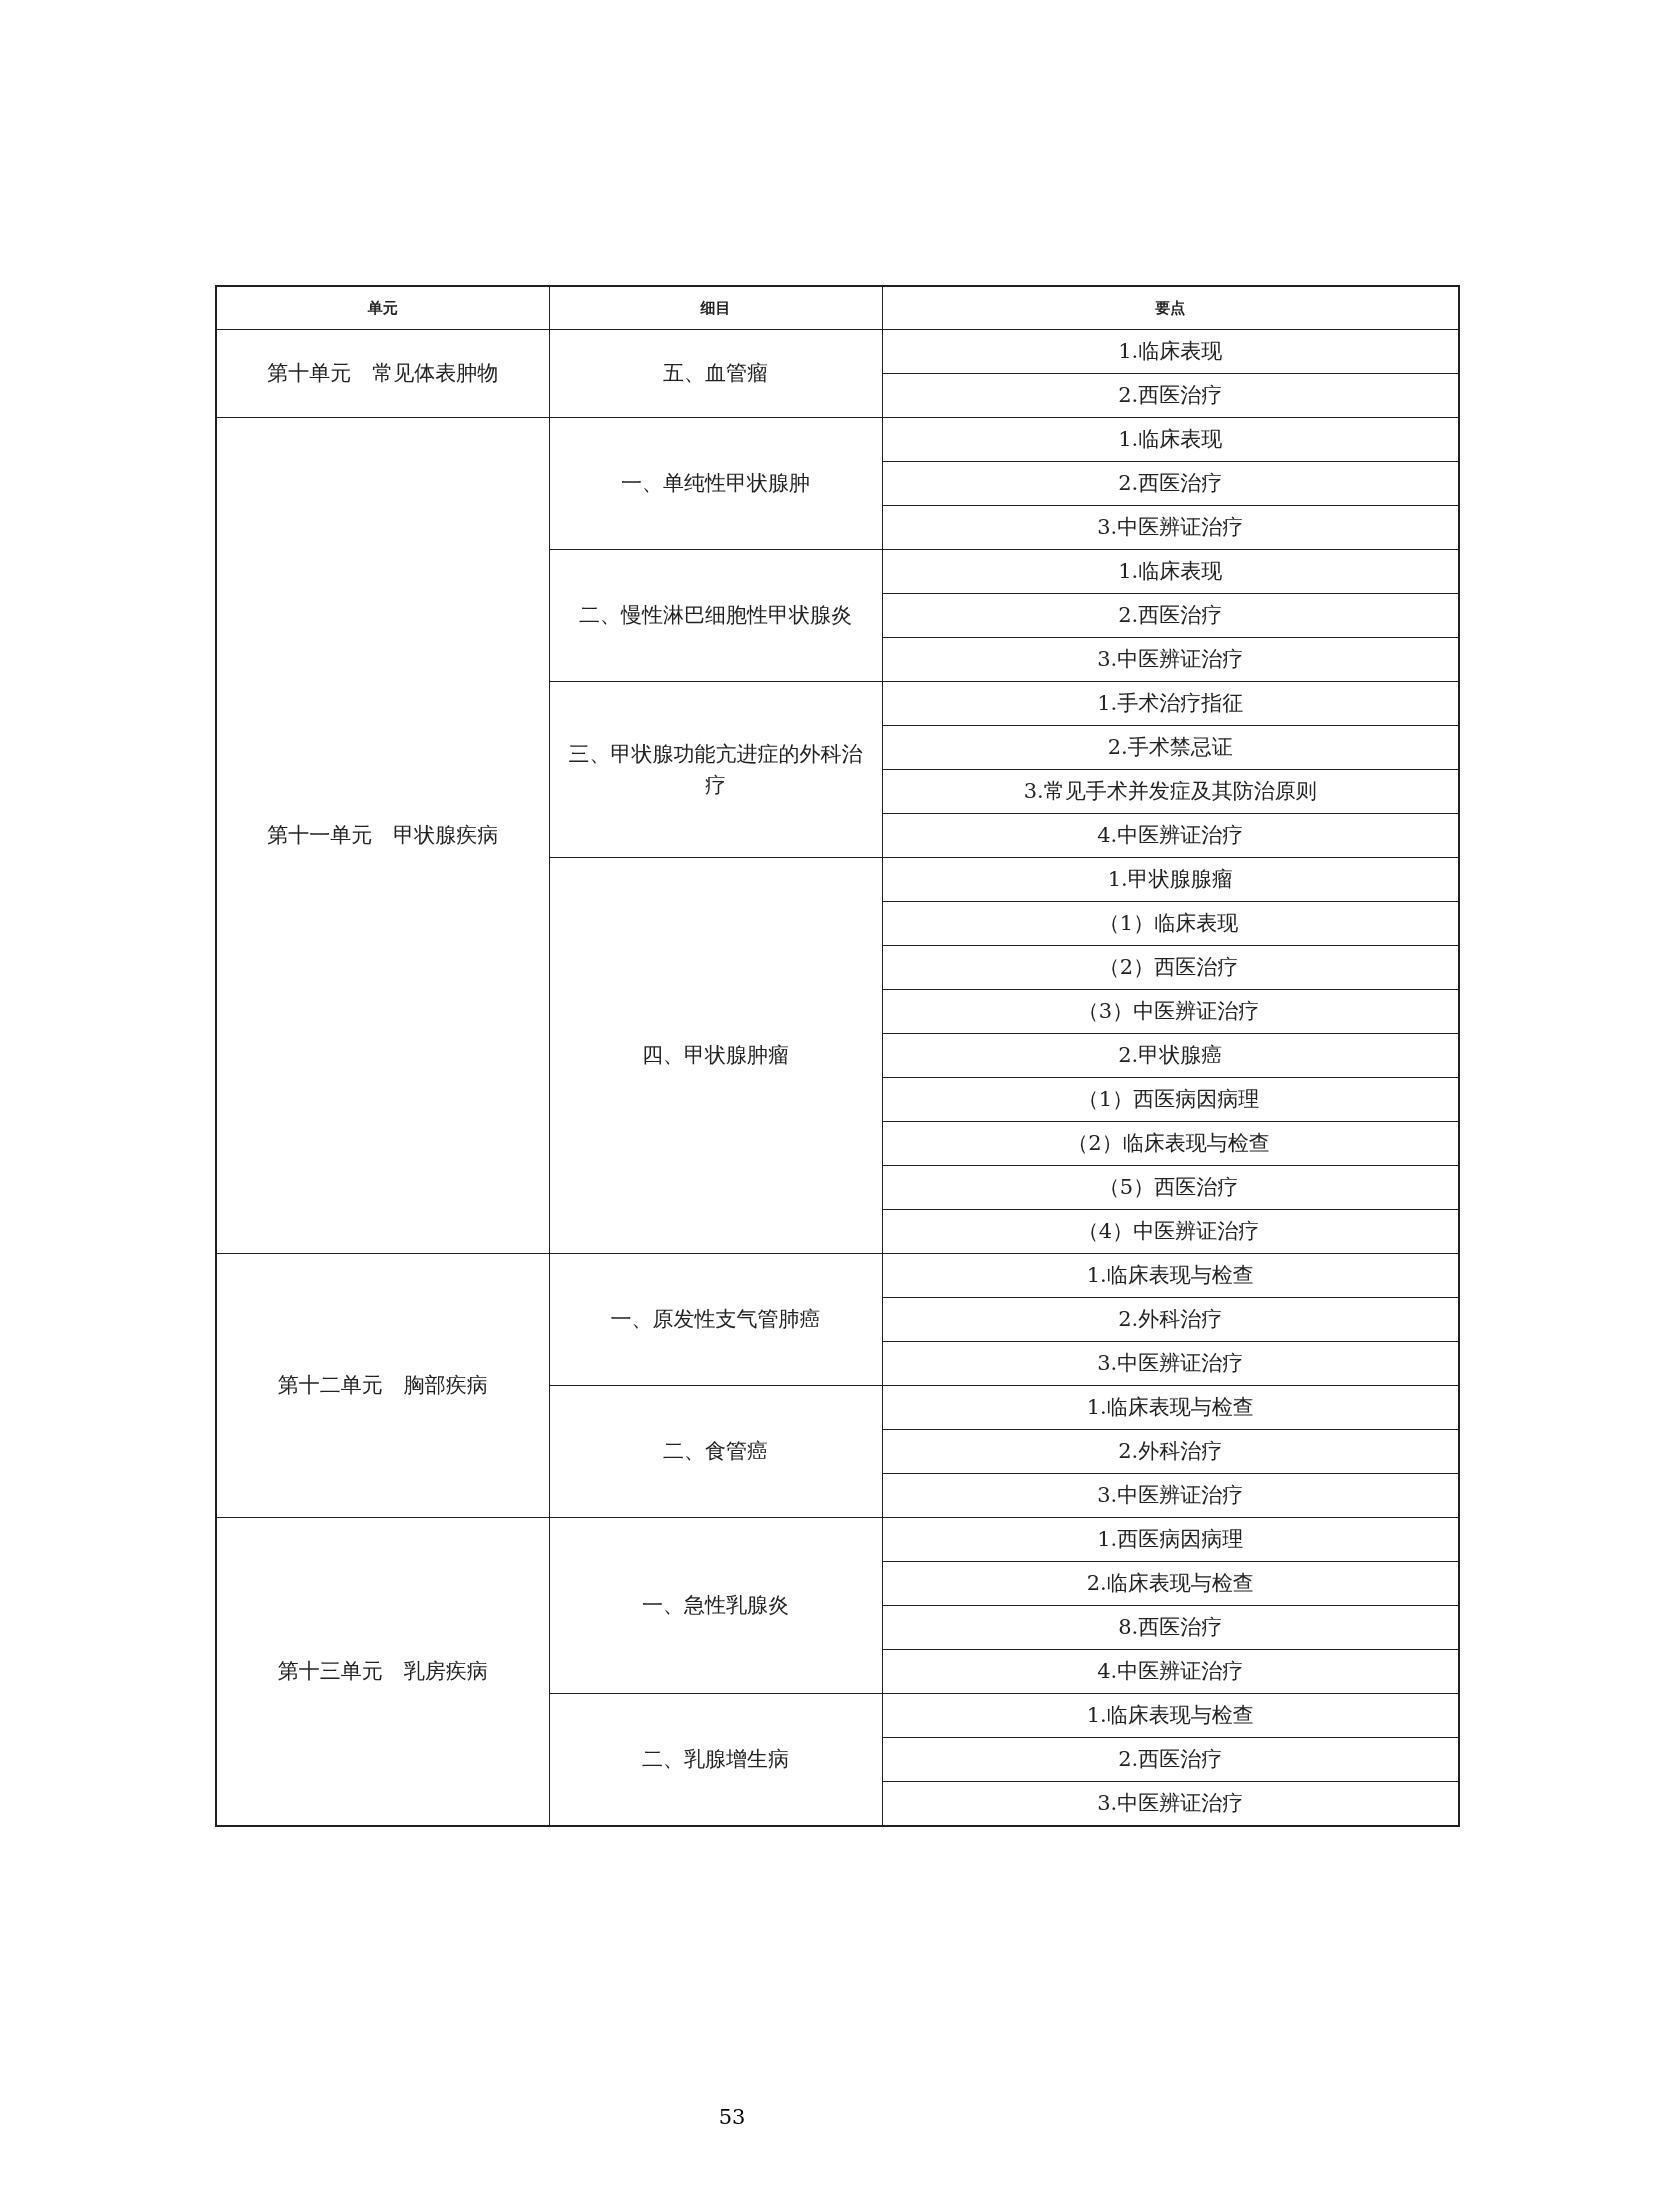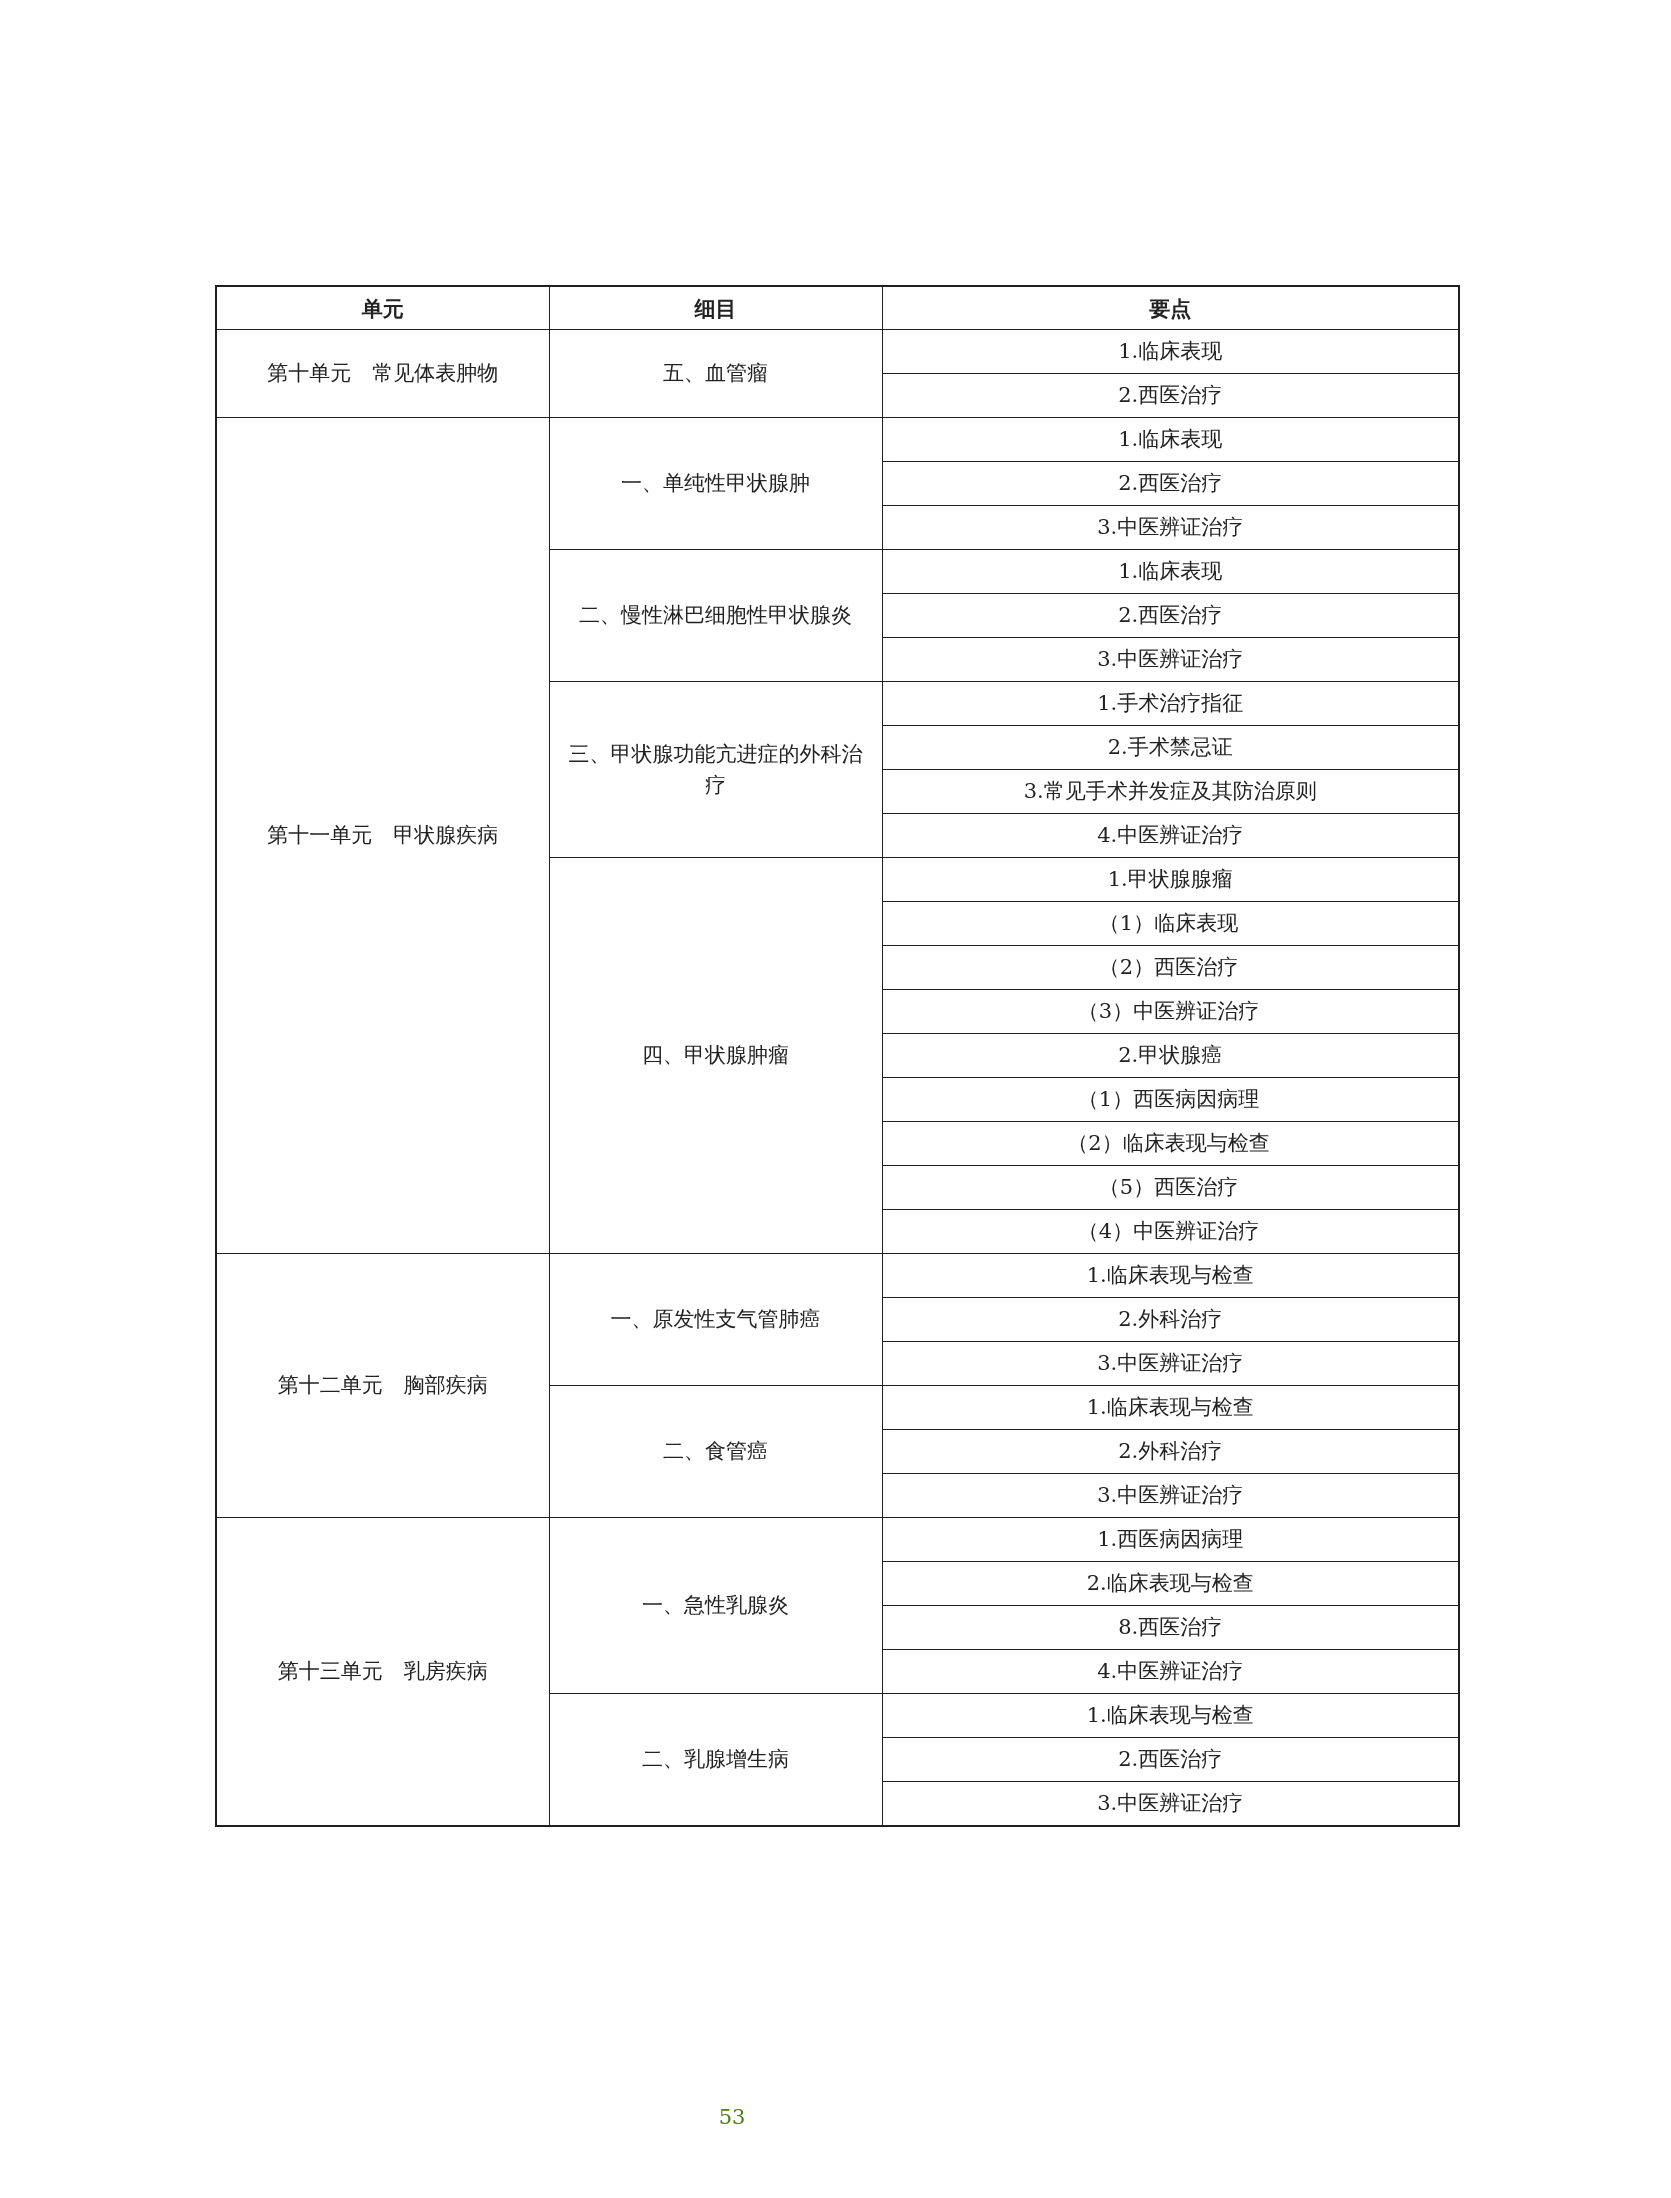--- a/index.html
+++ b/index.html
@@ -2,26 +2,26 @@
 <html><head>
 <meta charset="utf-8">
 <style>
   html, body { margin:0; padding:0; background:#ffffff; }
   body { width:1672px; height:2199px; position:relative; overflow:hidden;
          font-family:"DejaVu Serif","Liberation Serif",serif; color:#222; }
   .tbl { position:absolute; left:215px; top:285px; width:1245px;
          border-collapse:collapse; border:2.9px solid #231f20; table-layout:fixed; }
   .tbl td, .tbl th { border:1.9px solid #231f20; padding:0 13.4px; font-size:21px;
          vertical-align:middle; text-align:center; line-height:31px; }
-  .tbl th { height:42px; font-weight:bold; text-align:center; font-size:21px; }
+  .tbl th { height:42px; font-weight:bold; text-align:center; font-size:15px; }
   .tbl td.p { height:43px; padding-left:13.4px; }
   .tbl td.p.paren { padding-left:10px; }
   .c1 { width:333px; } .c2 { width:333px; }
   .pagenum { position:absolute; top:2105px; left:0; width:1464px; text-align:center;
-             font-size:21px; color:#4d7c0f; }
+             font-size:21px; color:#000000; }
 </style>
 </head>
 <body>
 
 <table class="tbl">
   <colgroup>
       <col class="c1">
       <col class="c2">
       <col>
     </colgroup>

